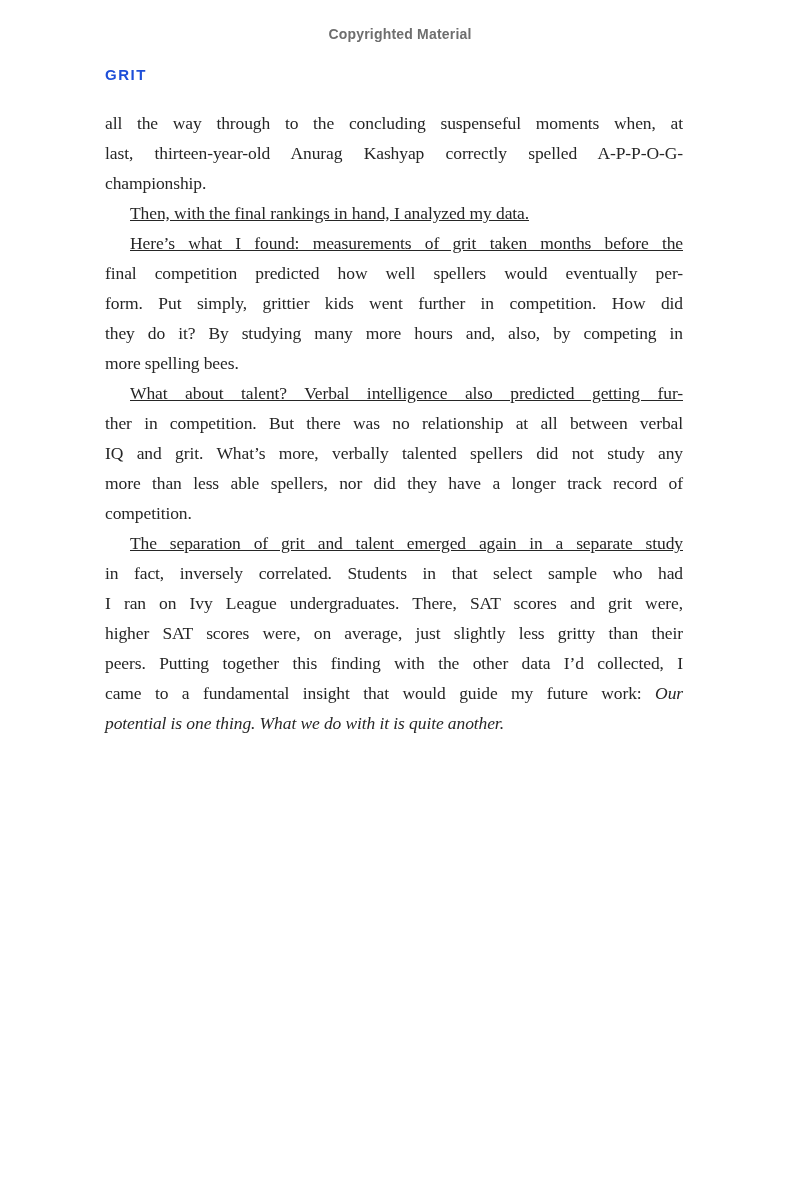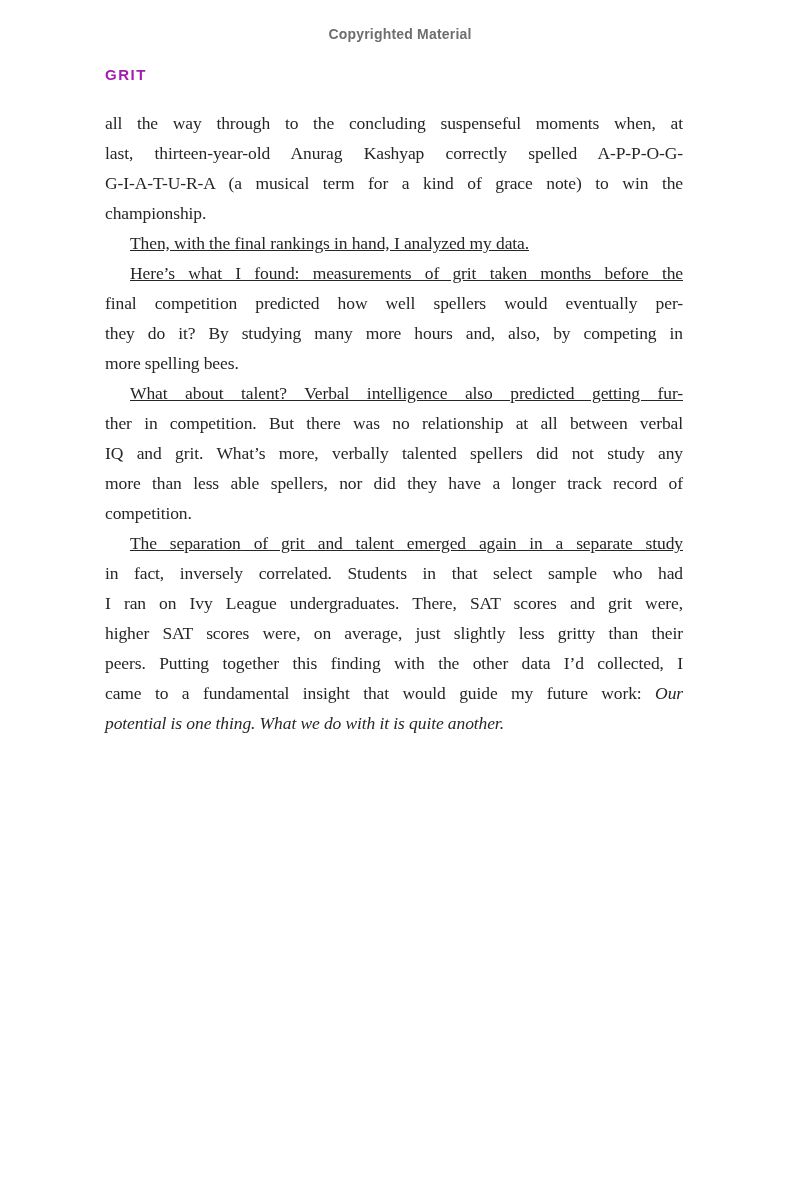--- a/index.html
+++ b/index.html
@@ -26,21 +26,21 @@
   .copyright-top { top: 26px; }
   .copyright-bottom { top: 1156px; }
   .running-header {
     position: absolute;
     top: 66px;
     left: 105px;
     font-family: "Liberation Sans", sans-serif;
     font-weight: bold;
     font-size: 15px;
     letter-spacing: 1.5px;
-    color: #a21caf;
+    color: #1d4ed8;
   }
   .body-text {
     position: absolute;
     top: 108px;
     left: 105px;
     width: 578px;
     font-size: 17.5px;
     letter-spacing: -0.1px;
     color: #262626;
   }
@@ -72,25 +72,25 @@
 
 <div class="page">
 
   <div class="copyright-banner copyright-top">Copyrighted Material</div>
 
   <div class="running-header">GRIT</div>
 
   <div class="body-text">
       <div class="line justify"><span>all the way through to the concluding suspenseful moments when, at</span></div>
       <div class="line justify"><span>last, thirteen-year-old Anurag Kashyap correctly spelled A-P-P-O-G-</span></div>
-      <div class="line justify"><span>G-I-A-T-U-R-A (a musical term for a kind of grace note) to win the</span></div>
       <div class="line"><span>championship.</span></div>
       <div class="line indent"><span>Then, with the final rankings in hand, I analyzed my data.</span></div>
       <div class="line justify indent"><span>Here’s what I found: measurements of grit taken months before the</span></div>
       <div class="line justify"><span>final competition predicted how well spellers would eventually per-</span></div>
+      <div class="line justify"><span>form. Put simply, grittier kids went further in competition. How did</span></div>
       <div class="line justify"><span>they do it? By studying many more hours and, also, by competing in</span></div>
       <div class="line"><span>more spelling bees.</span></div>
       <div class="line justify indent"><span>What about talent? Verbal intelligence also predicted getting fur-</span></div>
       <div class="line justify"><span>ther in competition. But there was no relationship at all between verbal</span></div>
       <div class="line justify"><span>IQ and grit. What’s more, verbally talented spellers did not study any</span></div>
       <div class="line justify"><span>more than less able spellers, nor did they have a longer track record of</span></div>
       <div class="line"><span>competition.</span></div>
       <div class="line justify indent"><span>The separation of grit and talent emerged again in a separate study</span></div>
       <div class="line justify"><span>in fact, inversely correlated. Students in that select sample who had</span></div>
       <div class="line justify"><span>I ran on Ivy League undergraduates. There, SAT scores and grit were,</span></div>

